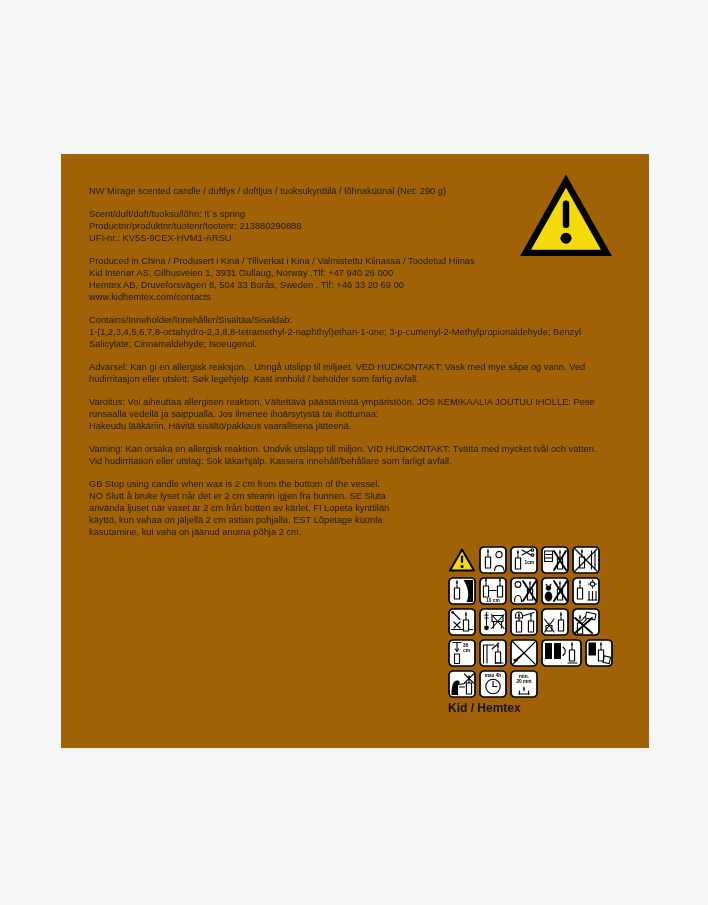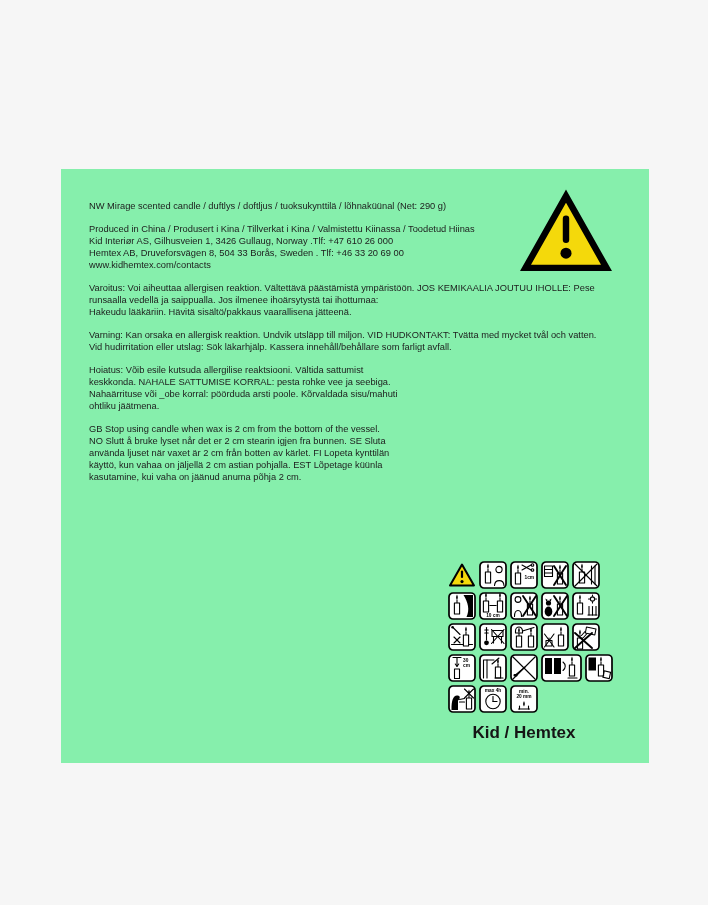--- a/index.html
+++ b/index.html
@@ -3,40 +3,40 @@
 <meta charset="utf-8">
 <style>
   html,body{margin:0;padding:0;}
   body{
     width:708px;height:905px;
     background:#f6f6f6;
     font-family:"Liberation Sans",sans-serif;
     position:relative;overflow:hidden;
   }
   .card{
-    position:absolute;left:61px;top:169px;width:588px;height:594px;
-    background:#86efac;
+    position:absolute;left:61px;top:154px;width:588px;height:594px;
+    background:#a16207;
   }
   .text-col{
     position:absolute;left:28px;top:31px;width:538px;
     font-size:9.3px;line-height:12px;color:#1c1c1c;
   }
   .para{margin:0 0 11px 0;white-space:pre-line;}
   .tri{position:absolute;left:459px;top:19px;width:92px;height:88px;}
   .grid{
     position:absolute;left:387px;top:392px;width:152px;
     display:flex;flex-direction:column;gap:3px;
   }
   .grow{display:flex;gap:3px;}
   .cell{display:block;line-height:0;}
   .pg{width:28px;height:28px;display:block;}
   .pgw{width:41px;height:28px;display:block;}
   .brand{
-    margin-top:7px;text-align:center;width:152px;
-    font-size:17px;font-weight:bold;color:#151515;
+    text-align:left;width:152px;
+    font-size:12px;font-weight:bold;color:#151515;
     font-family:"Liberation Sans",sans-serif;
   }
   
   #icon-defs line,#icon-defs path,#icon-defs rect,
   .pg line,.pg path,.pg rect,.pg circle,.pg ellipse,
   .pgw line,.pgw path,.pgw rect{
     stroke:#000;stroke-width:1.1;fill:none;stroke-linecap:round;stroke-linejoin:round;
   }
   #icon-defs .cbody{fill:#fff;}
   #icon-defs .fill,.pg .fill,.pgw .fill{fill:#000;stroke:none;}
@@ -68,33 +68,37 @@
   <span class="tri">
     <svg viewBox="0 0 100 92" width="92" height="88">
       <path class="warn-tri" d="M50,7 L94,85 L6,85 Z"></path>
       <rect x="46.5" y="28" width="7" height="30" rx="3.5" fill="#000"></rect>
       <circle cx="50" cy="69" r="6" fill="#000"></circle>
     </svg>
   </span>
 
   <div class="text-col">
     <p class="para">NW Mirage scented candle / duftlys / doftljus / tuoksukynttilä / lõhnaküünal (Net: 290 g)</p>
+    <p class="para">Scent/duft/doft/tuoksu/lõhn: It`s spring
+Productnr/produktnr/tuotenr/tootenr: 213880290888
+UFI-nr.: KV5S-9CEX-HVM1-ARSU</p>
     <p class="para">Produced in China / Produsert i Kina / Tillverkat i Kina / Valmistettu Kiinassa / Toodetud Hiinas
-Kid Interiør AS, Gilhusveien 1, 3426 Gullaug, Norway .Tlf: +47 610 26 000
+Kid Interiør AS, Gilhusveien 1, 3931 Gullaug, Norway .Tlf: +47 940 26 000
 Hemtex AB, Druveforsvägen 8, 504 33 Borås, Sweden . Tlf: +46 33 20 69 00
 www.kidhemtex.com/contacts</p>
+    <p class="para">Contains/Inneholder/Innehåller/Sisältäa/Sisaldab:
+1-(1,2,3,4,5,6,7,8-octahydro-2,3,8,8-tetramethyl-2-naphthyl)ethan-1-one; 3-p-cumenyl-2-Methylpropionaldehyde; Benzyl
+Salicylate; Cinnamaldehyde; Isoeugenol.</p>
+    <p class="para">Advarsel: Kan gi en allergisk reaksjon. . Unngå utslipp til miljøet. VED HUDKONTAKT: Vask med mye såpe og vann. Ved
+hudirritasjon eller utslett: Søk legehjelp. Kast innhold / beholder som farlig avfall.</p>
     <p class="para">Varoitus: Voi aiheuttaa allergisen reaktion. Vältettävä päästämistä ympäristöön. JOS KEMIKAALIA JOUTUU IHOLLE: Pese
 runsaalla vedellä ja saippualla. Jos ilmenee ihoärsytystä tai ihottumaa:
 Hakeudu lääkäriin. Hävitä sisältö/pakkaus vaarallisena jätteenä.</p>
     <p class="para">Varning: Kan orsaka en allergisk reaktion. Undvik utsläpp till miljon. VID HUDKONTAKT: Tvätta med mycket tvål och vatten.
 Vid hudirritation eller utslag: Sök läkarhjälp. Kassera innehåll/behållare som farligt avfall.</p>
-    <p class="para">Hoiatus: Võib esile kutsuda allergilise reaktsiooni. Vältida sattumist
-keskkonda. NAHALE SATTUMISE KORRAL: pesta rohke vee ja seebiga.
-Nahaärrituse või _obe korral: pöörduda arsti poole. Kõrvaldada sisu/mahuti
-ohtliku jäätmena.</p>
     <p class="para">GB Stop using candle when wax is 2 cm from the bottom of the vessel.
 NO Slutt å bruke lyset når det er 2 cm stearin igjen fra bunnen. SE Sluta
 använda ljuset när vaxet är 2 cm från botten av kärlet. FI Lopeta kynttilän
 käyttö, kun vahaa on jäljellä 2 cm astian pohjalla. EST Lõpetage küünla
 kasutamine, kui vaha on jäänud anuma põhja 2 cm.</p>
   </div>
 
   <div class="grid">
 
     <div class="grow">

